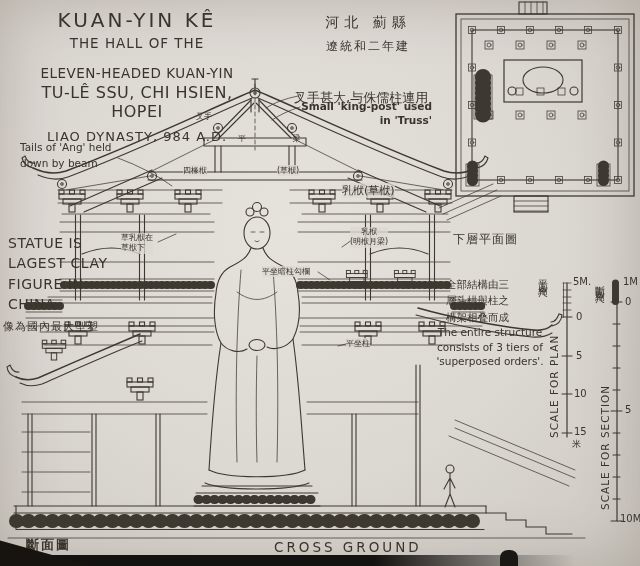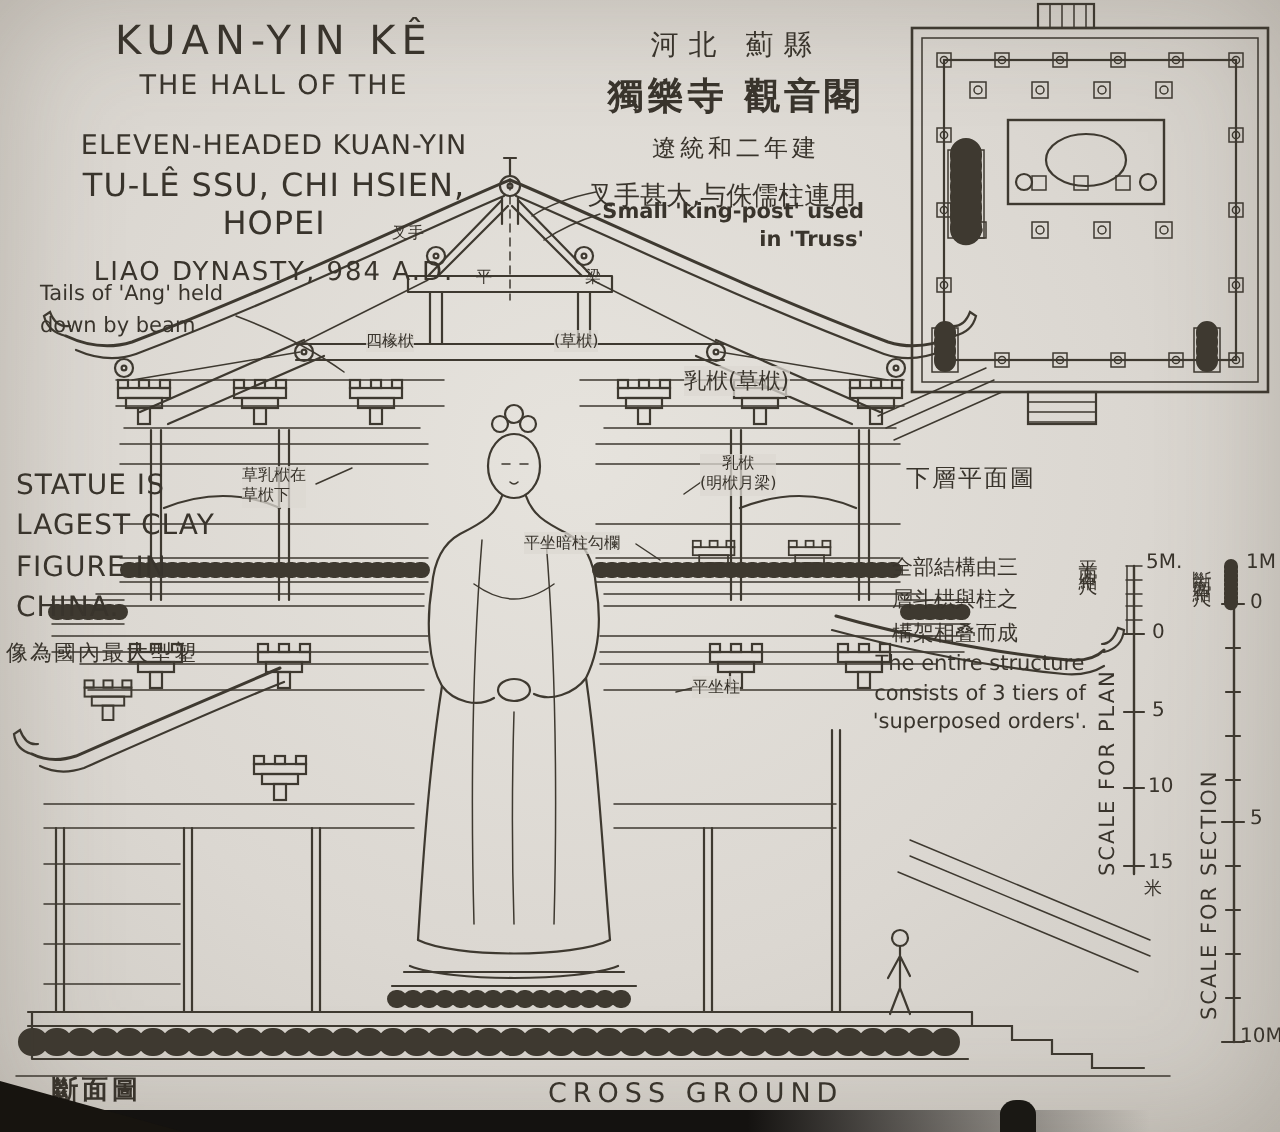--- a/index.html
+++ b/index.html
@@ -264,21 +264,20 @@
   <div class="abs hand" style="left:14px;top:8px;width:246px;text-align:center;">
     <div style="font-size:20px;letter-spacing:3px;">KUAN-YIN KÊ</div>
     <div style="font-size:13.5px;letter-spacing:1px;margin-top:3px;">THE HALL OF THE</div>
     <div style="font-size:13.5px;letter-spacing:.5px;margin-top:14px;">ELEVEN-HEADED KUAN-YIN</div>
     <div style="font-size:16px;letter-spacing:.5px;margin-top:2px;">TU-LÊ SSU, CHI HSIEN, HOPEI</div>
     <div style="font-size:13px;letter-spacing:1px;margin-top:8px;">LIAO DYNASTY, 984 A.D.</div>
   </div>
 
   <div class="abs" style="left:283px;top:14px;width:170px;text-align:center;">
     <div style="font-size:14px;letter-spacing:5px;">河北 薊縣</div>
-    <div style="font-size:18px;letter-spacing:2px;margin-top:4px;font-weight:bold;">獨樂寺 觀音閣</div>
     <div style="font-size:12px;letter-spacing:2px;margin-top:6px;">遼統和二年建</div>
   </div>
 
   <div class="abs" style="left:294px;top:89px;font-size:13px;">叉手甚大,与侏儒柱連用</div>
   <div class="abs pre hand" style="left:300px;top:99px;width:132px;font-size:10.5px;text-align:right;line-height:1.35;font-weight:bold;">Small 'king-post' used
 in 'Truss'</div>
 
   <div class="abs pre hand" style="left:20px;top:140px;width:118px;font-size:10.5px;line-height:1.5;">Tails of 'Ang' held
 down by beam</div>
 

